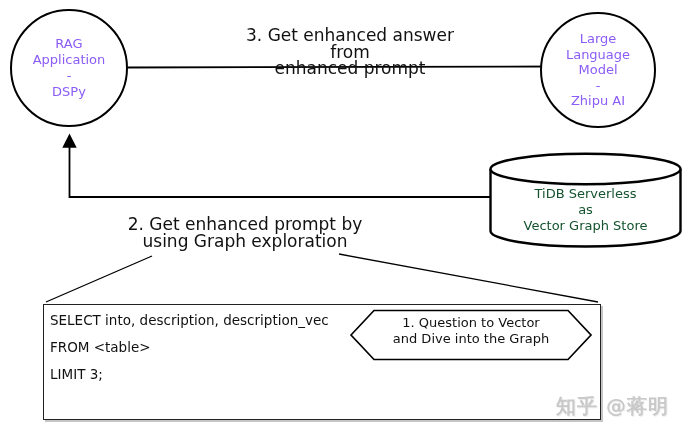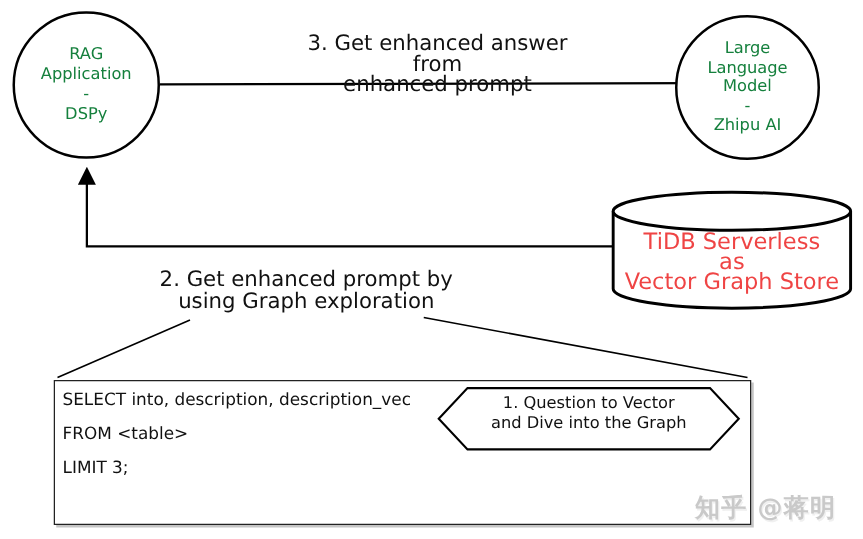--- a/index.html
+++ b/index.html
@@ -27,34 +27,34 @@
     background: #fff;
     display: flex;
     align-items: center;
     justify-content: center;
     text-align: center;
     box-sizing: border-box;
   }
   .circle-node .node-text {
     font-size: 13px;
     line-height: 16px;
-    color: #15803d;
+    color: #8b5cf6;
   }
   #rag-circle  { left: 10px;  top: 9px;  width: 118px; height: 118px; }
   #llm-circle  { left: 540px; top: 12px; width: 116px; height: 116px; }
   #llm-circle .node-text { line-height: 15.5px; }
 
   
   #store-shape { left: 489px; top: 152px; width: 193px; height: 97px; }
   #store-label {
     left: 489px; top: 186px; width: 193px;
     text-align: center;
-    font-size: 18px;
+    font-size: 13px;
     line-height: 15.8px;
-    color: #ef4444;
+    color: #14532d;
   }
 
   
   #connector-layer {
     position: absolute;
     left: 0; top: 0;
     width: 690px; height: 431px;
     pointer-events: none;
   }
 

